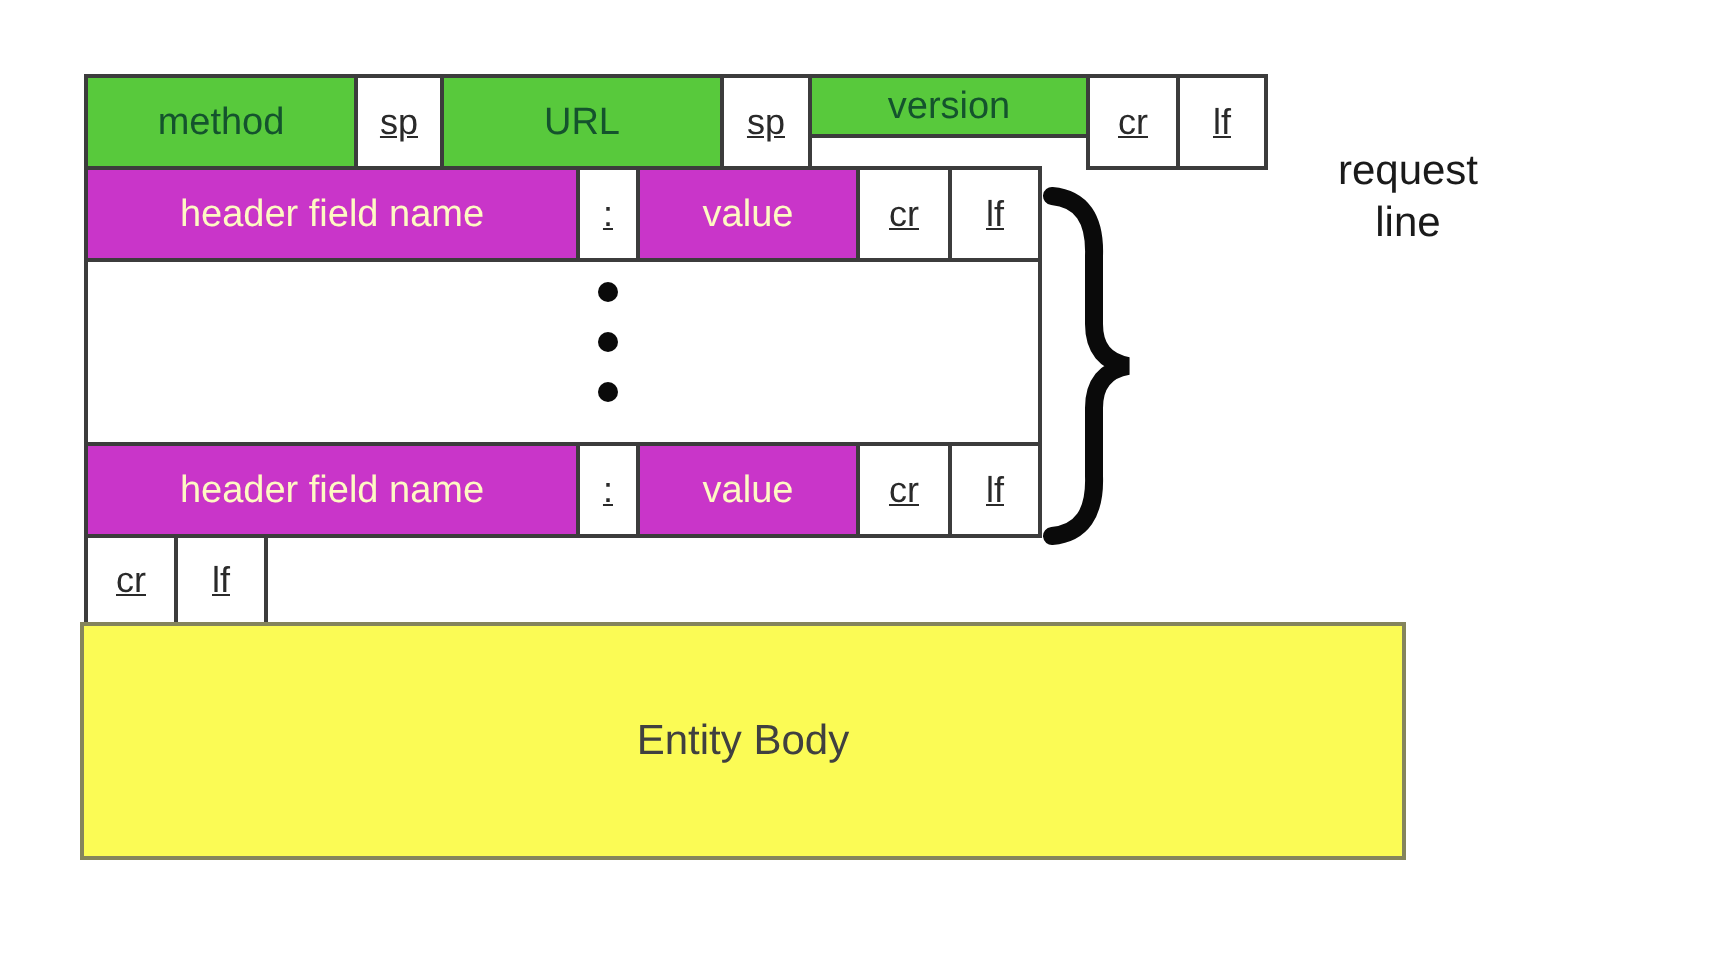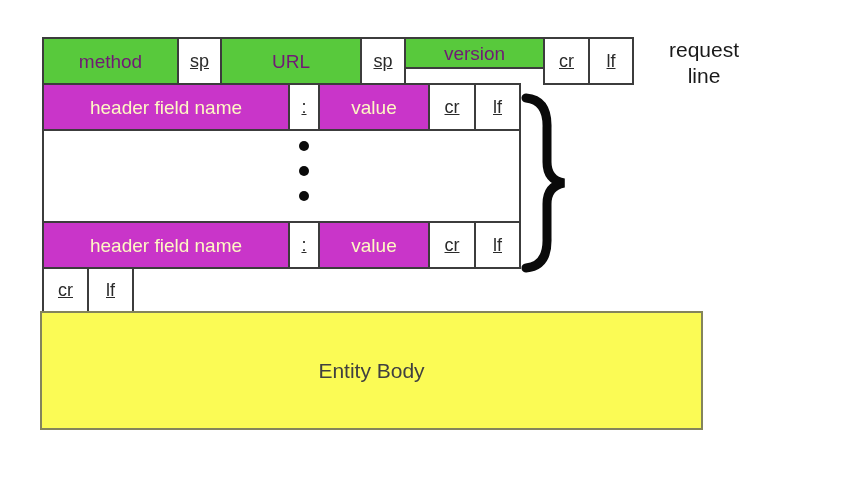--- a/index.html
+++ b/index.html
@@ -23,21 +23,21 @@
     box-sizing:border-box;
     border:2px solid var(--border);
     display:flex;
     align-items:center;
     justify-content:center;
     font-size:19px;
     color:#1f1f1f;
     background:#ffffff;
     line-height:1;
   }
-  .cell.green{background:var(--green);color:#701a75;}
+  .cell.green{background:var(--green);color:#14532d;}
   .cell.magenta{background:var(--magenta);color:#fef9c3;}
   .cell.small{font-size:18px;color:#2a2a2a;text-decoration:underline;}
   .ellipsis-box{
     position:absolute;
     box-sizing:border-box;
     border:2px solid var(--border);
     background:#ffffff;
   }
   .dot{
     position:absolute;
@@ -53,20 +53,21 @@
     display:flex;align-items:center;justify-content:center;
     font-size:21px;color:#404040;
   }
   .annotation{
     position:absolute;
     font-size:21px;
     color:#1a1a1a;
     text-align:center;
     white-space:pre-line;
     line-height:1.25;
+    margin-top:36px;
   }
   .brace{position:absolute;}
   .watermark{
     position:absolute;
     font-size:19px;
     color:var(--watermark);
     text-align:right;
   }
 </style>
 </head>

